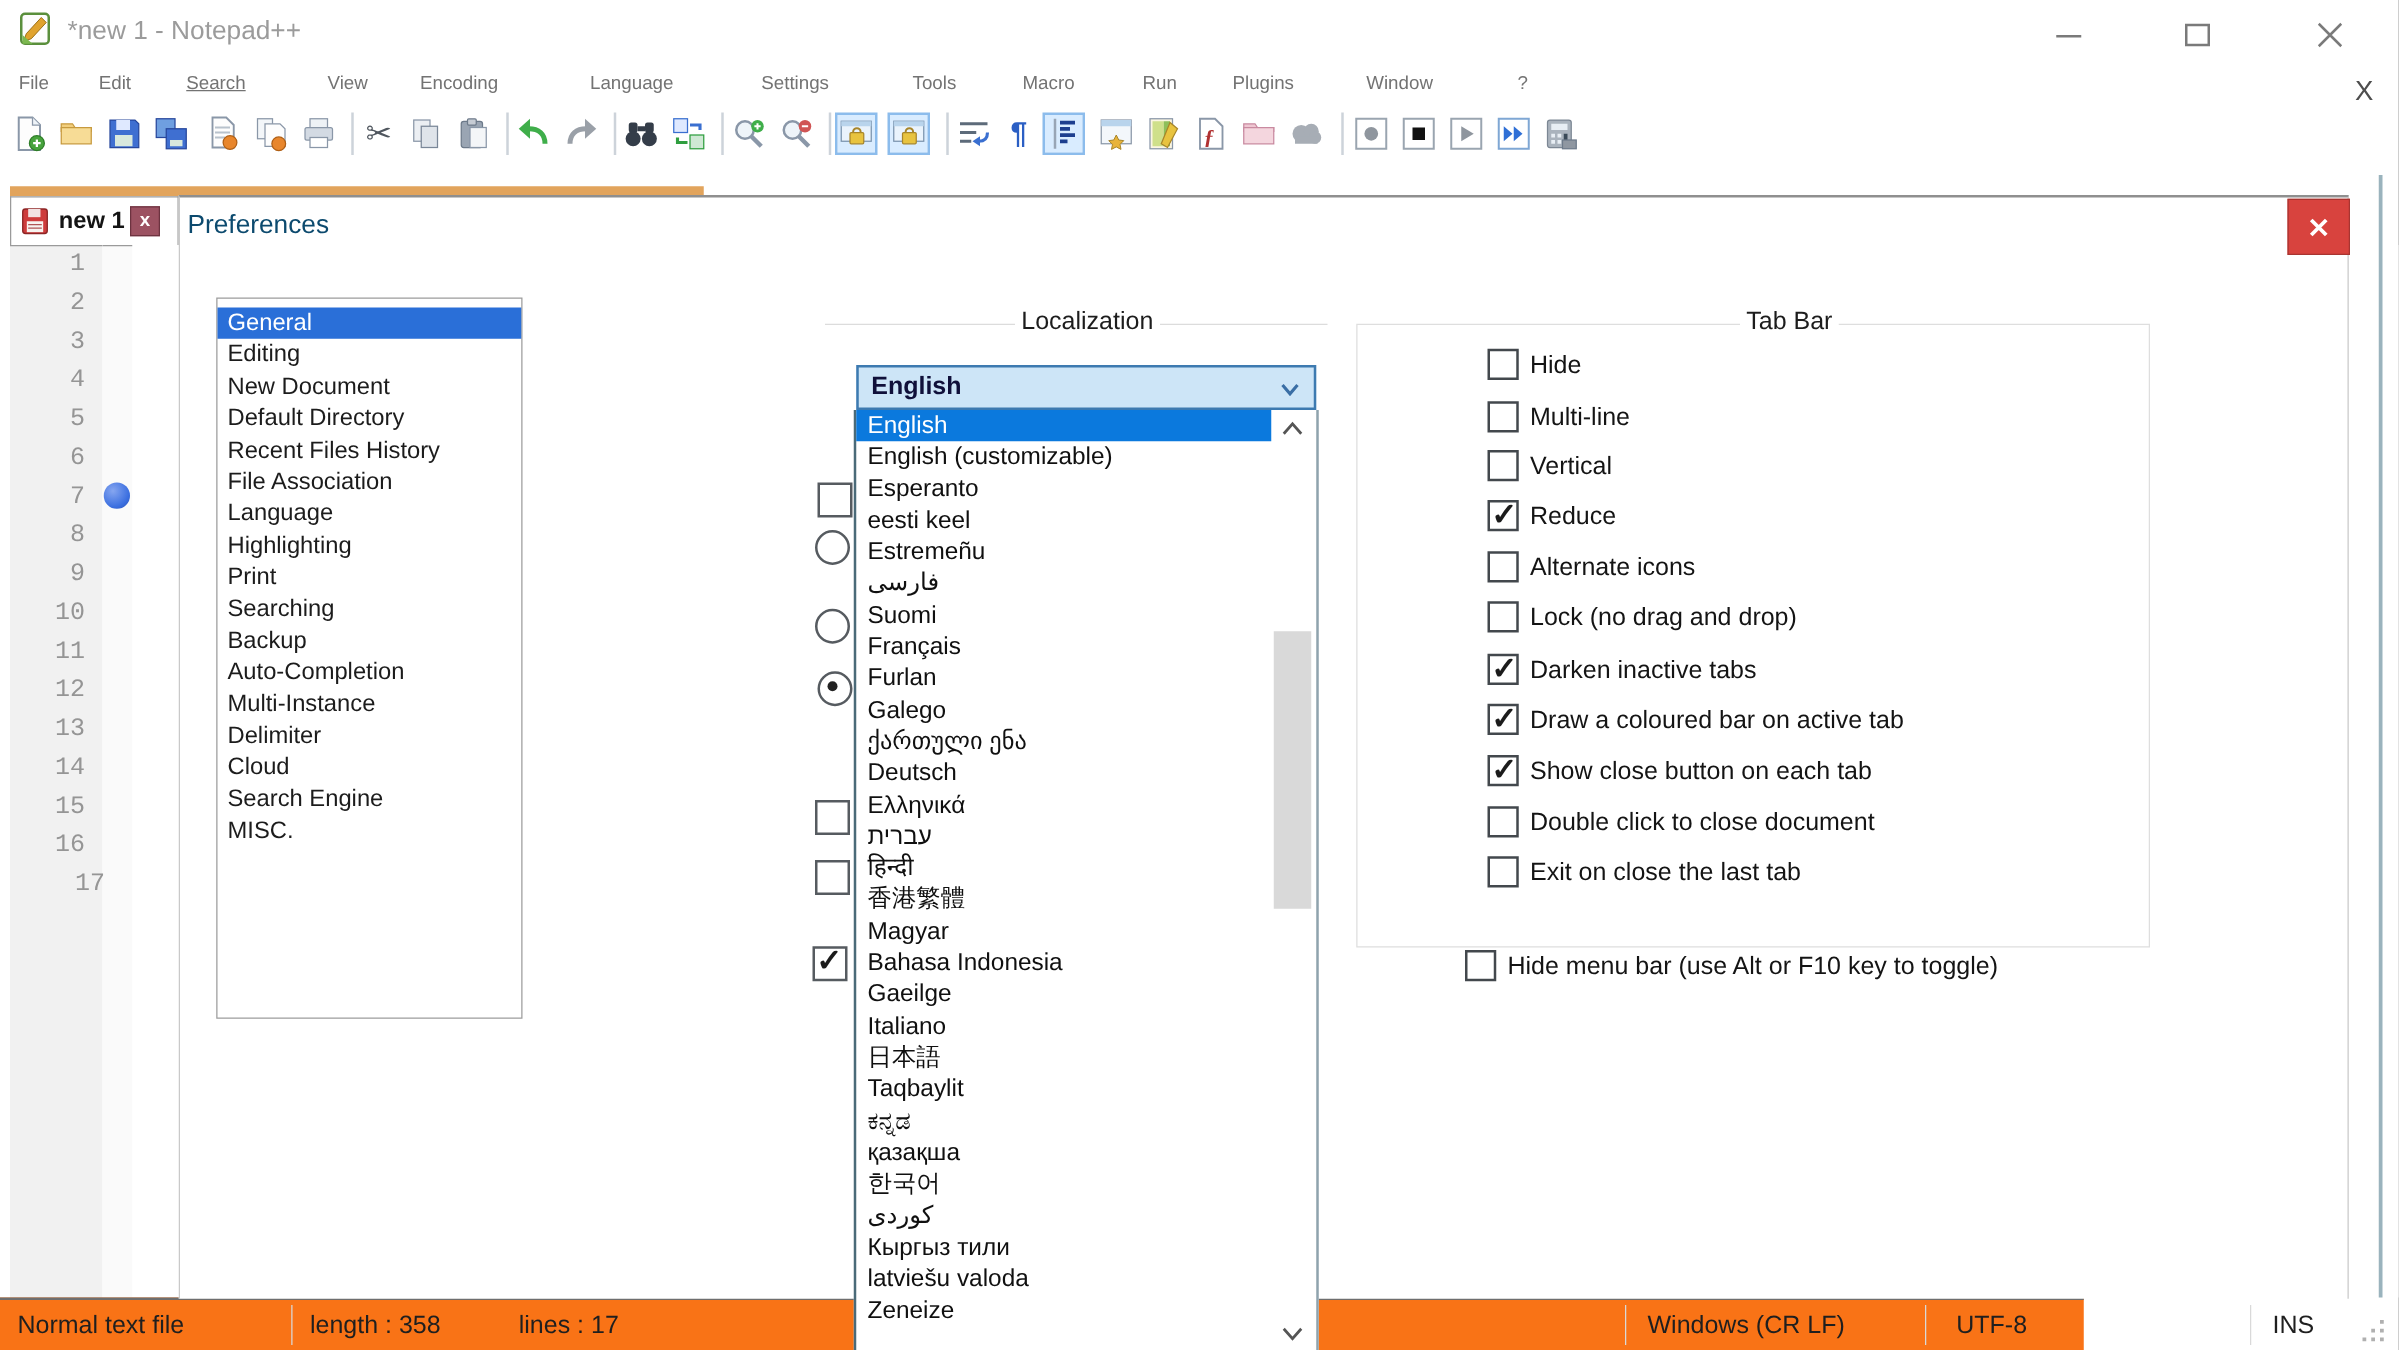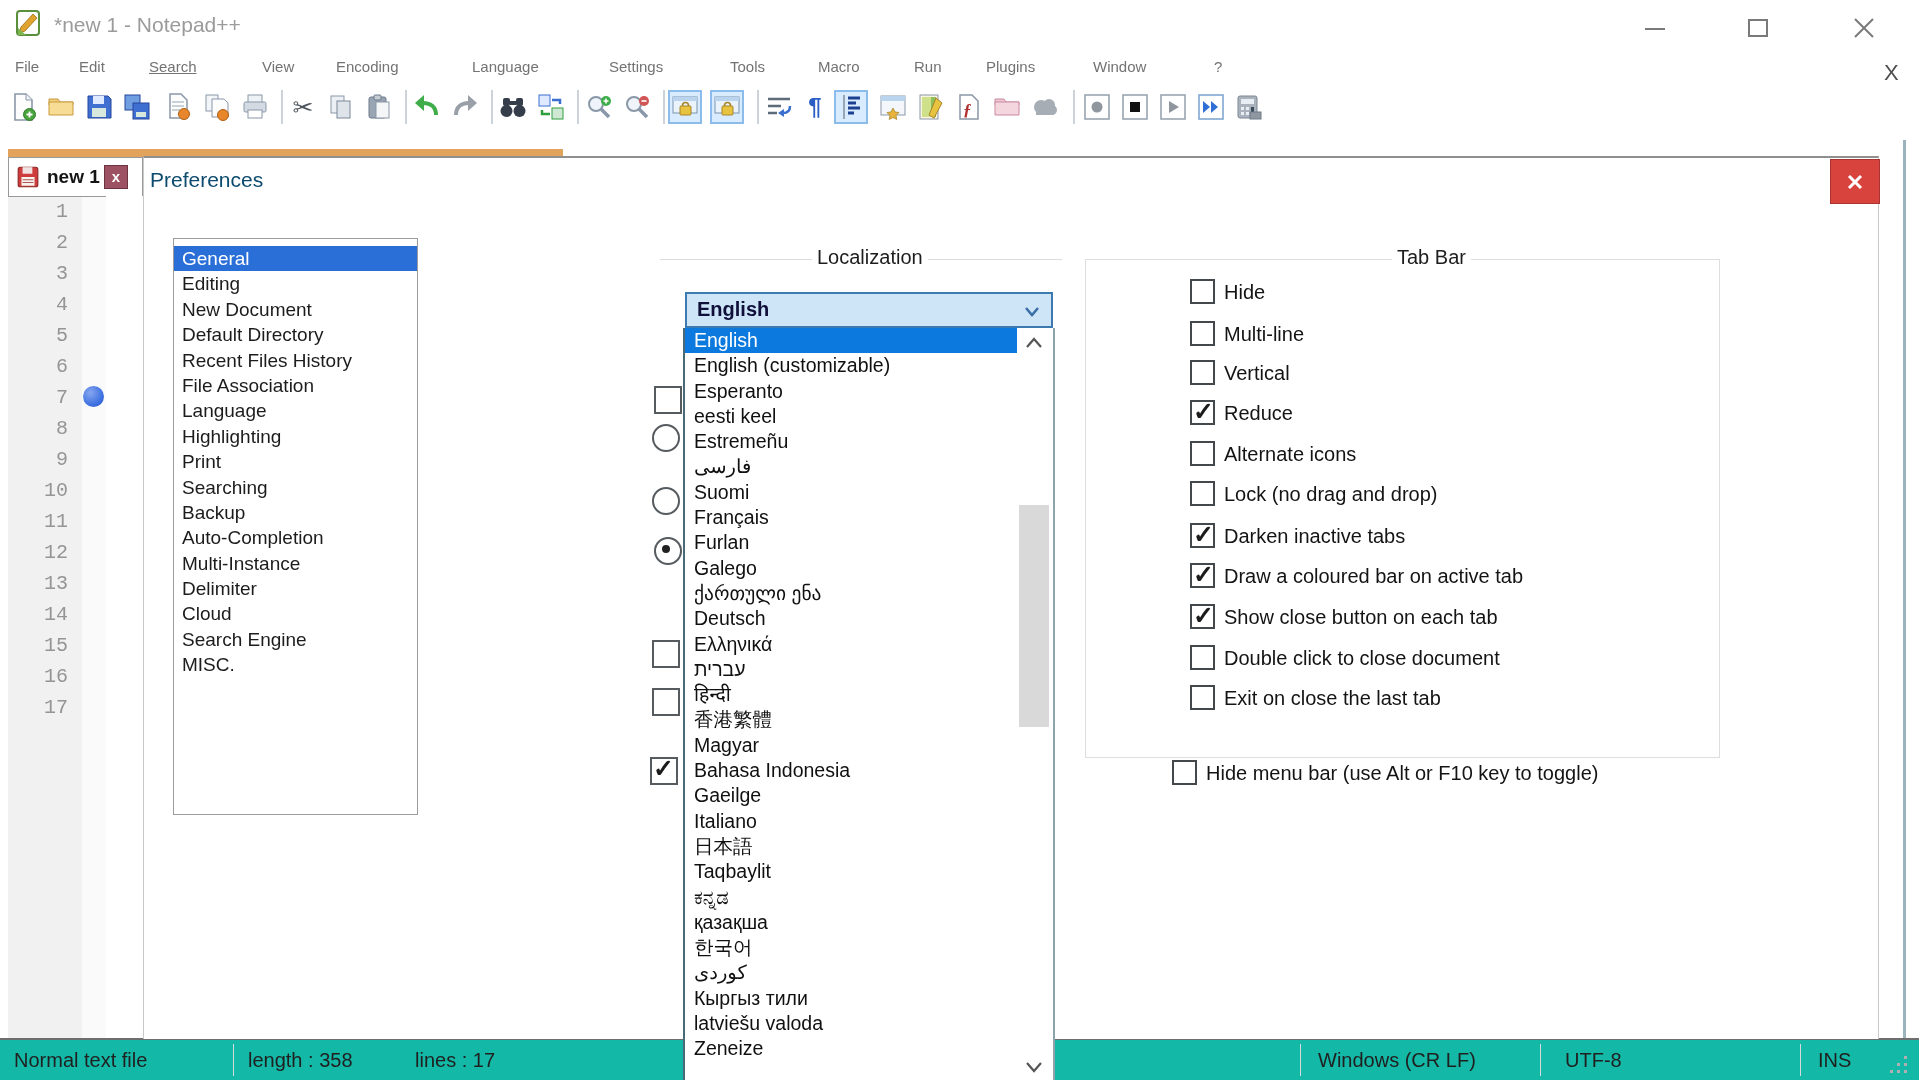--- a/index.html
+++ b/index.html
@@ -59,21 +59,21 @@
   .cb[data-checked="true"]::after{content:"✓";position:absolute;left:1px;top:-5px;font-size:25px;
       font-weight:600;color:#1b1b1b;}
   .cbl{position:absolute;left:34px;top:0;font-size:20px;color:#141414;white-space:nowrap;line-height:26px;}
   .tbrow{position:absolute;left:1190px;height:27px;z-index:11;}
   
   .ghost{position:absolute;width:24px;height:24px;border:2px solid #565b60;background:#fff;z-index:11;}
   .ghost.r{border-radius:50%;}
   .ghost.rf::after{content:"";position:absolute;left:6px;top:6px;width:8px;height:8px;border-radius:50%;background:#222;}
   .ghost.ck::after{content:"✓";position:absolute;left:1px;top:-5px;font-size:25px;font-weight:600;color:#1b1b1b;}
   
-  .statusbar{left:0;top:1038px;width:1919px;height:42px;background:#14b8a6;border-top:2px solid #6e6e6e;
+  .statusbar{left:0;top:1038px;width:1667px;height:42px;background:#f97316;border-top:2px solid #6e6e6e;
              box-sizing:border-box;z-index:5;}
   .st{position:absolute;top:9px;font-size:20px;color:#1f1f1f;white-space:nowrap;}
   .stsep{position:absolute;top:4px;width:1px;height:32px;background:#d9d9d9;}
   .grip{position:absolute;left:1884px;top:1054px;width:26px;height:22px;z-index:6;}
   .edge-line{left:1903px;top:140px;width:3px;height:898px;background:#9ab3bd;z-index:4;}
   .editor-area{left:106px;top:196px;width:1813px;height:842px;background:#fff;z-index:1;}
 </style>
 </head>
 <body>
 
@@ -303,21 +303,21 @@
   <span class="lnum" style="top:386px;">7</span>
   <span class="lnum" style="top:417px;">8</span>
   <span class="lnum" style="top:448px;">9</span>
   <span class="lnum" style="top:479px;">10</span>
   <span class="lnum" style="top:510px;">11</span>
   <span class="lnum" style="top:541px;">12</span>
   <span class="lnum" style="top:572px;">13</span>
   <span class="lnum" style="top:603px;">14</span>
   <span class="lnum" style="top:634px;">15</span>
   <span class="lnum" style="top:665px;">16</span>
-  <span class="lnum" style="top:696px;">17</span>
+  <span class="lnum" style="top:696px;margin-left:16px;">17</span>
   <span class="a bookmark"></span>
   <span class="brace" style="top:199px;">{</span>
   <span class="brace" style="top:602px;">{</span>
   <div class="a edge-line"></div>
 
   <div class="a dialog"></div>
   <span class="a dlg-title">Preferences</span>
   <span class="a dlg-close">
     <svg width="16" height="16" viewBox="0 0 16 16">
         <path d="M2 2l12 12M14 2L2 14" stroke="#fff" stroke-width="3"></path>

